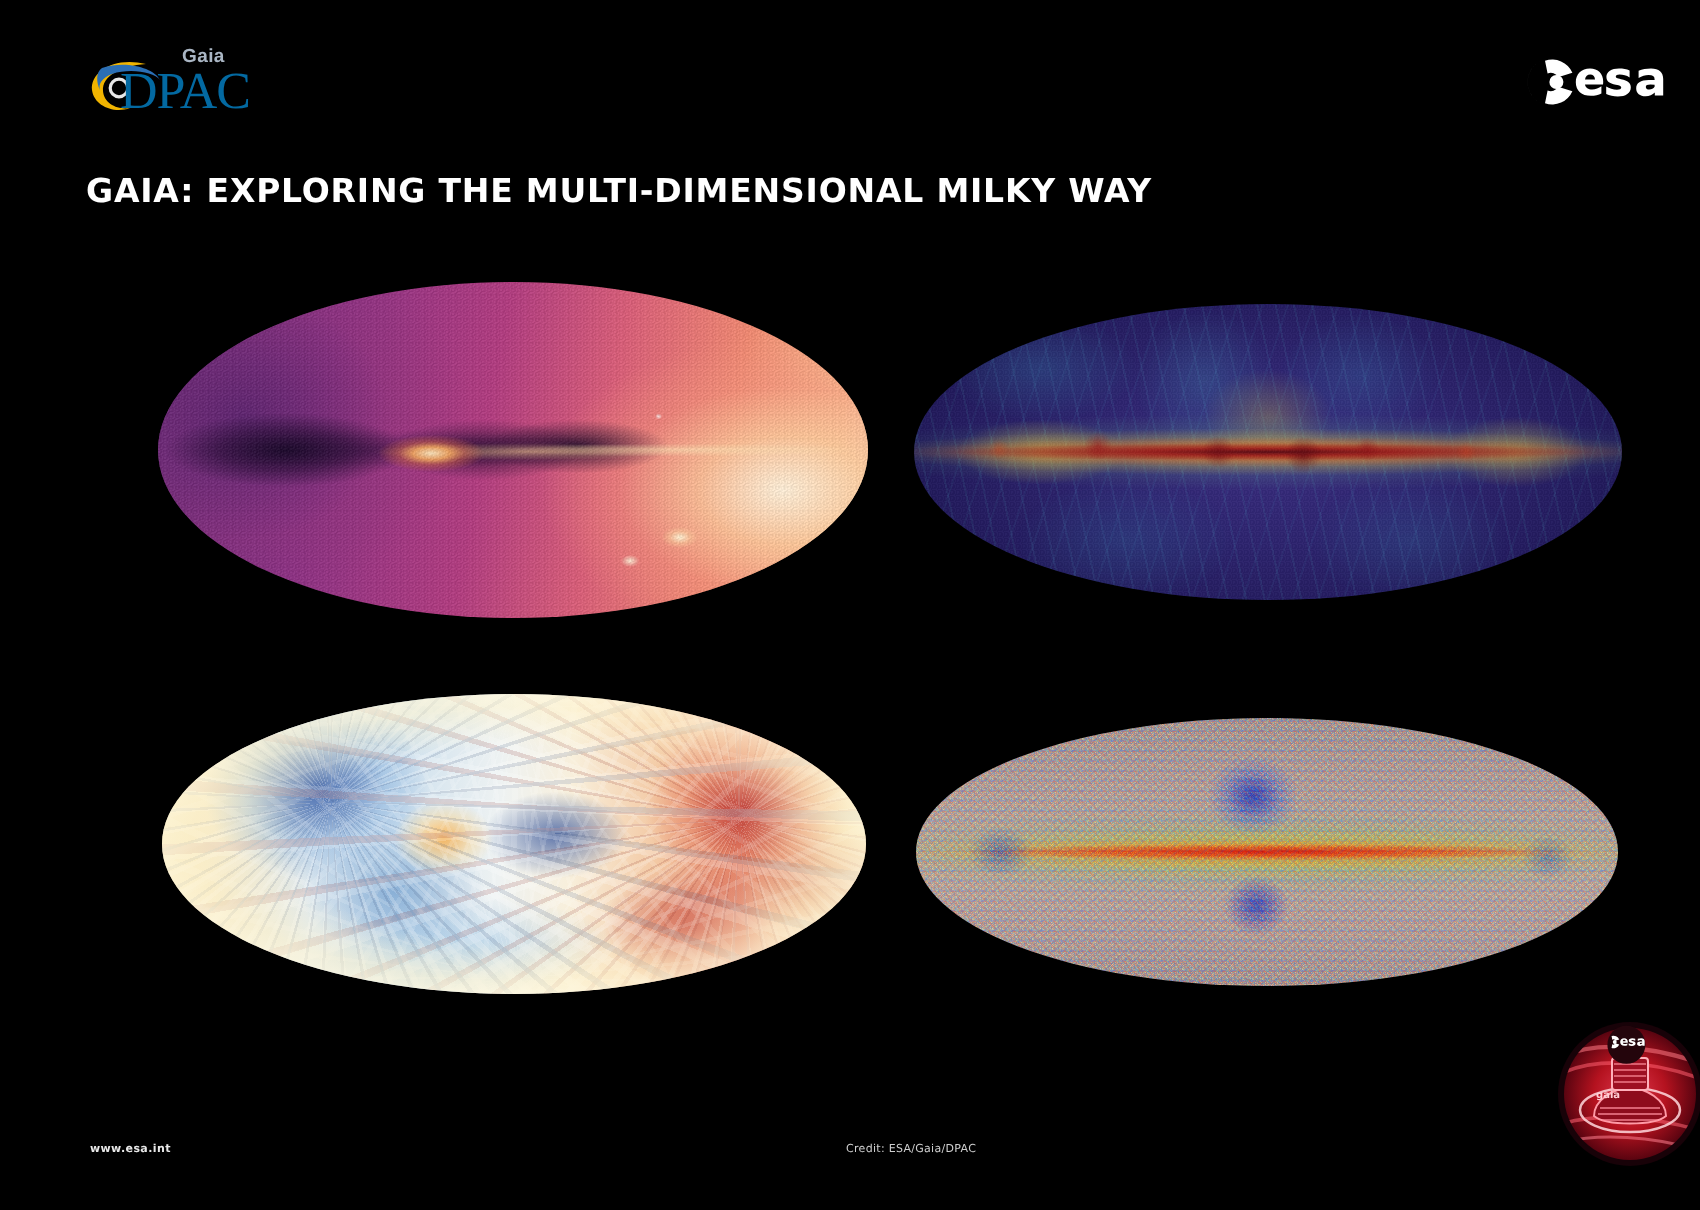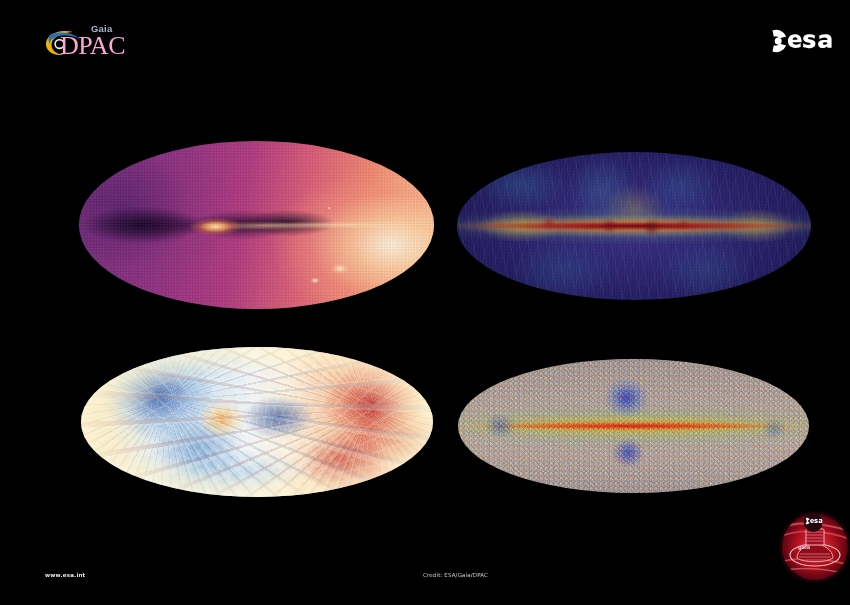--- a/index.html
+++ b/index.html
@@ -45,21 +45,21 @@
     color: #aab6c4;
     letter-spacing: .2px;
   }
   #dpac-logo .dpac-word {
     position: absolute;
     left: 17px;
     top: 11px;
     font-family: "Liberation Serif", serif;
     font-size: 26px;
     font-weight: 400;
-    color: #f9a8d4;
+    color: #0369a1;
     letter-spacing: -0.5px;
     line-height: 26px;
   }
 
   #esa-logo {
     position: absolute;
     right: 32px;
     top: 24px;
     height: 34px;
     display: flex;
@@ -301,20 +301,21 @@
         <circle cx="19.2" cy="15" r="3.5"></circle>
         <path d="M13.5 4.4 A11 11 0 0 1 27.2 10.4 L20.0 12.6 A4 4 0 0 0 14.8 10.8 Z"></path>
         <path d="M27.2 19.6 A11 11 0 0 1 13.5 25.6 L14.8 19.2 A4 4 0 0 0 20.0 17.4 Z"></path>
         <path d="M36 8.2 c-4.3 0-7.1 2.8-7.1 6.9 0 4.2 2.9 6.8 7.5 6.8 2.1 0 3.9-.4 5.3-1.2 l0-3.6 c-1.3 1-2.9 1.6-4.6 1.6 -2 0-3.3-.9-3.6-2.5 l9 0 c.1-.5.1-1 .1-1.4 0-4.0-2.6-6.6-6.6-6.6 z m-2.5 5.5 c.3-1.6 1.2-2.5 2.6-2.5 1.4 0 2.3.9 2.4 2.5 z"></path>
         <path d="M50.5 8.2 c-3.8 0-6.3 1.6-6.3 4.2 0 2.2 1.4 3.4 4.7 4.0 2.1.4 2.7.7 2.7 1.4 0 .7-.8 1.1-2.1 1.1 -1.9 0-3.9-.6-5.4-1.6 l0 3.7 c1.6.8 3.6 1.2 5.8 1.2 4.0 0 6.5-1.7 6.5-4.5 0-2.3-1.4-3.4-4.9-4.1 -2.1-.4-2.6-.7-2.6-1.3 0-.6.7-1.0 1.9-1.0 1.7 0 3.5.5 5.0 1.4 l0-3.5 c-1.5-.7-3.3-1.0-5.3-1.0 z"></path>
         <path d="M66.5 8.2 c-2.3 0-4.4.4-6.2 1.2 l0 3.6 c1.6-1.0 3.3-1.5 5.0-1.5 2.0 0 3.0.7 3.0 2.1 l0 .4 -2.9 0 c-4.1 0-6.3 1.5-6.3 4.2 0 2.4 1.8 3.9 4.7 3.9 1.9 0 3.4-.6 4.6-1.8 l0 1.5 4.2 0 0-8.3 c0-3.5-2.1-5.3-6.1-5.3 z m1.8 8.2 l0 1.0 c-.6.9-1.5 1.4-2.6 1.4 -1.1 0-1.8-.5-1.8-1.3 0-.8.8-1.2 2.3-1.2 z"></path>
       </g>
     </svg>
   </div>
 
+  <div id="poster-title">GAIA: EXPLORING THE MULTI-DIMENSIONAL MILKY WAY</div>
 
   <div id="map-density" class="sky-map">
     <div class="layer base"></div>
     <div class="layer plane-dark"></div>
     <div class="layer bulge"></div>
     <div class="layer clouds"></div>
     <div class="layer grain"></div>
   </div>
 
   <div id="map-dust" class="sky-map">

